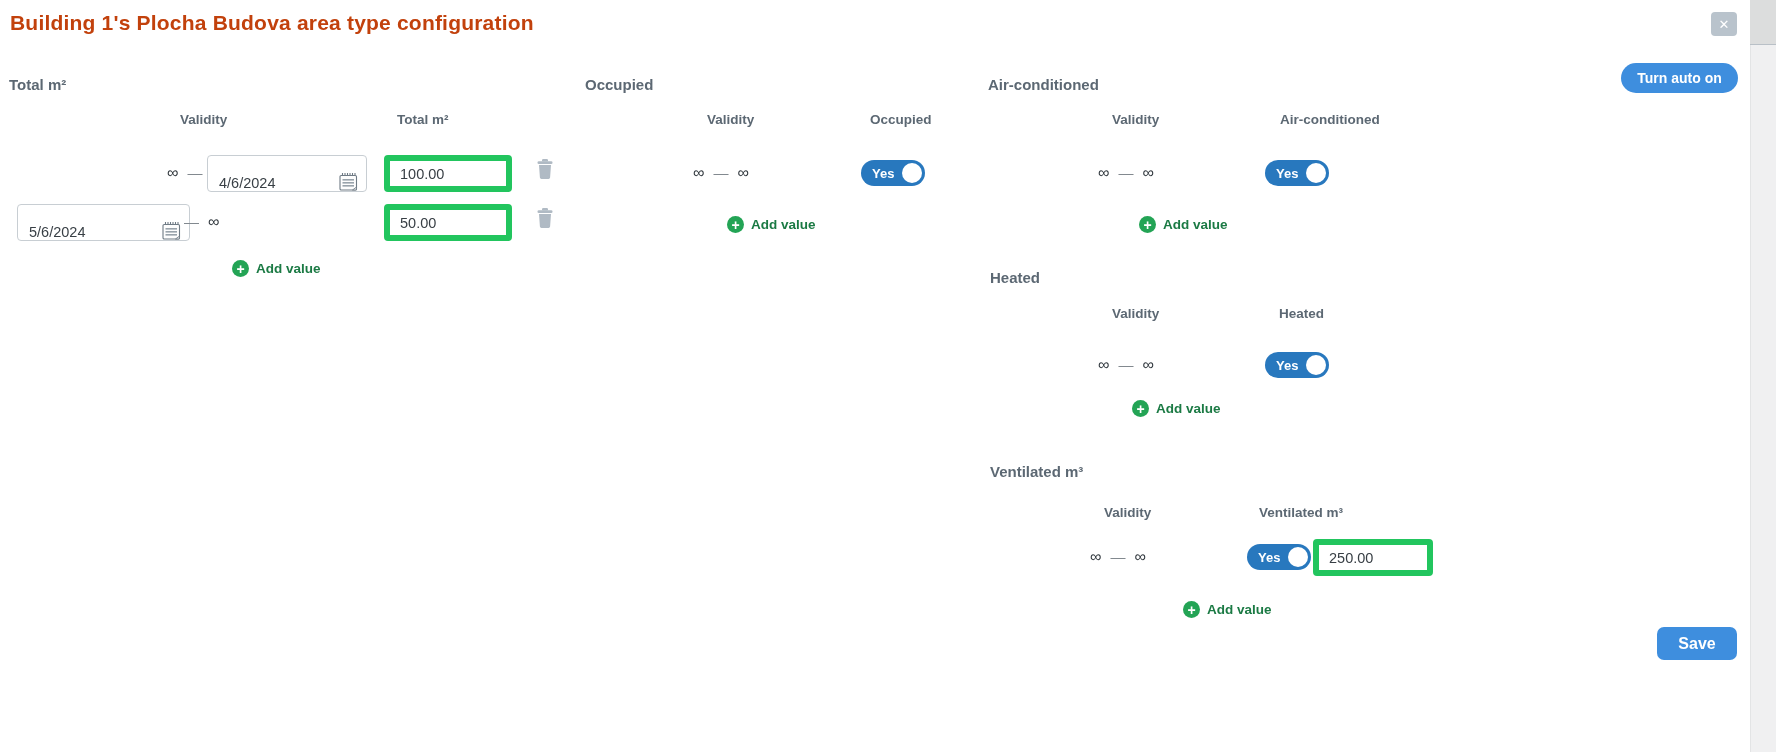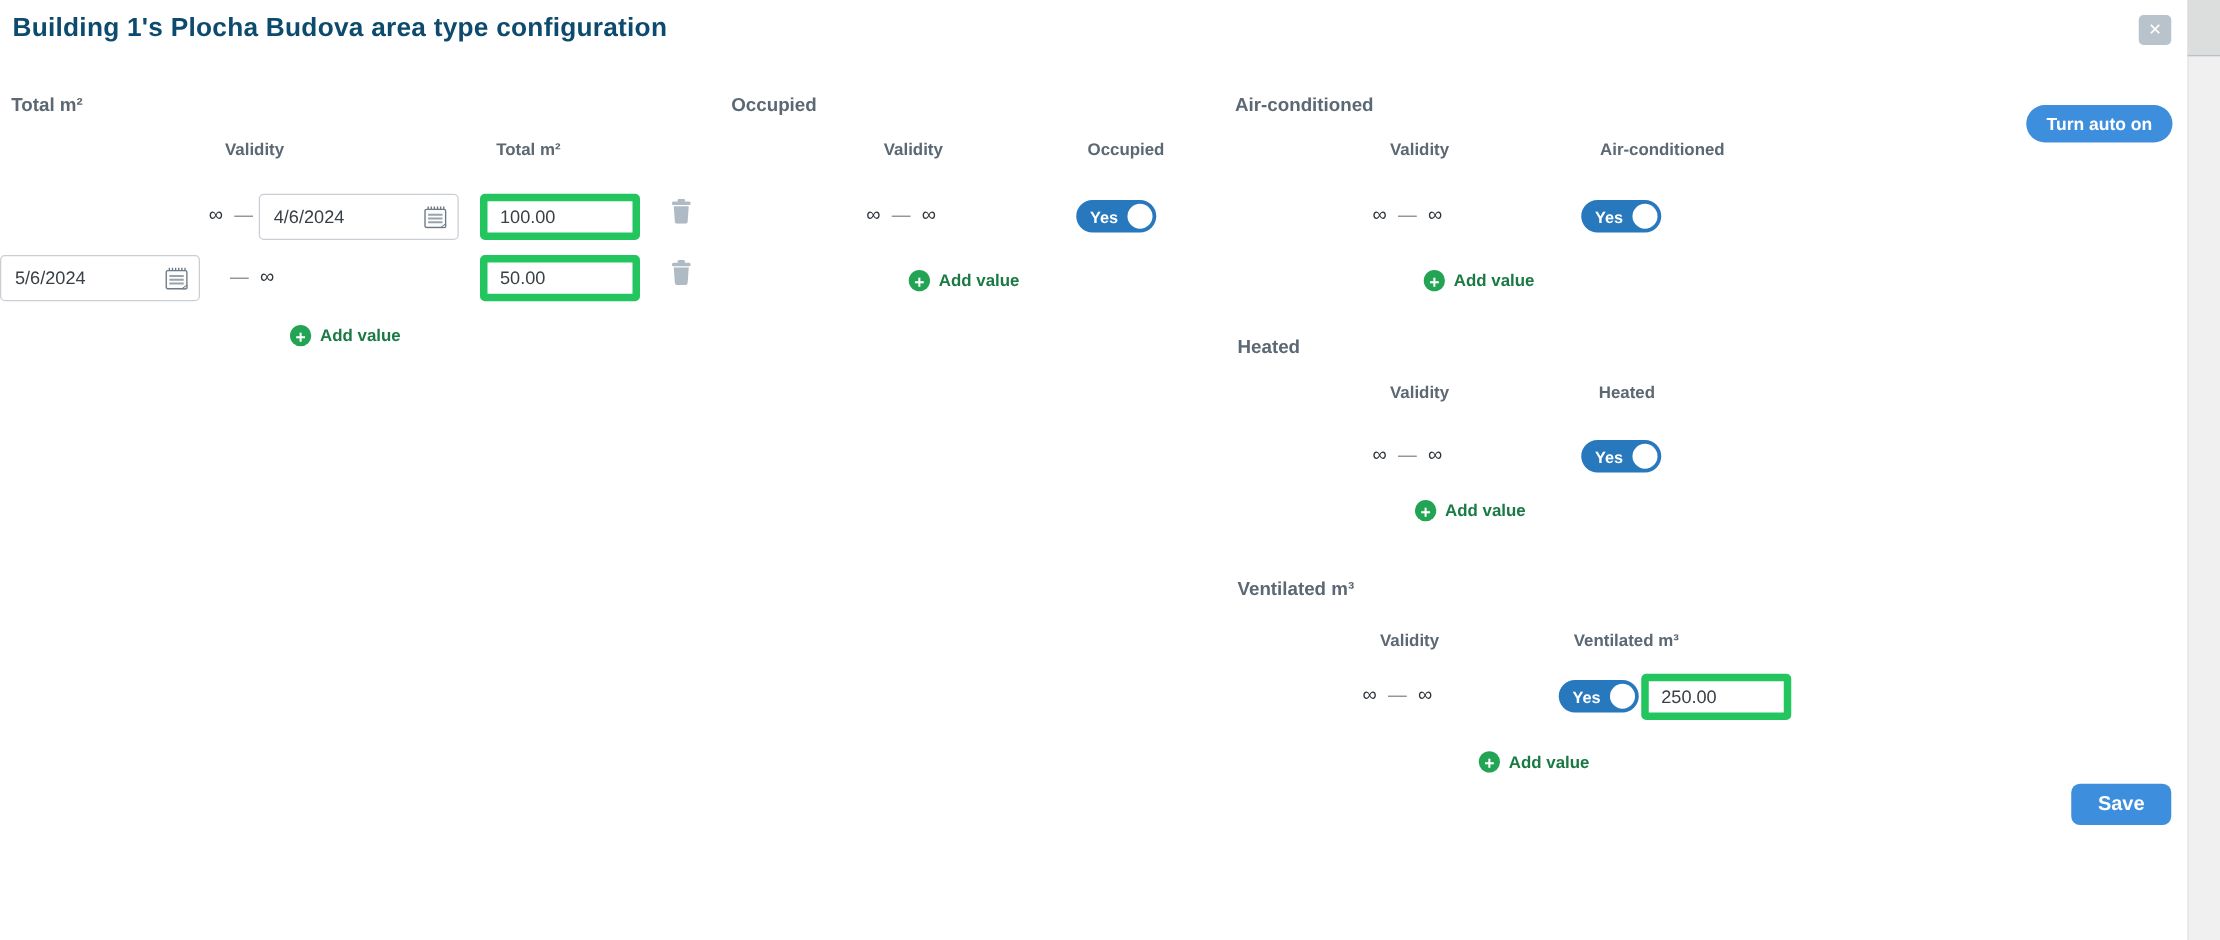--- a/index.html
+++ b/index.html
@@ -1,26 +1,26 @@
 <!DOCTYPE html>
 <html><head>
 <meta charset="utf-8">
 <style>
   html,body{margin:0;padding:0;background:#fff;}
   body{font-family:"Liberation Sans","DejaVu Sans",sans-serif;color:#3f4a52;}
   .stage{position:relative;width:1776px;height:752px;background:#fff;overflow:hidden;}
   .abs{position:absolute;}
-  .dialog-title{font-size:21px;font-weight:bold;color:#0c4a6e;letter-spacing:.2px;}
+  .dialog-title{font-size:21px;font-weight:bold;color:#c2410c;letter-spacing:.2px;}
   .sec-title{font-size:15px;font-weight:bold;color:#5c6873;}
   .col-hdr{font-size:13.5px;font-weight:bold;color:#5c6873;margin-left:12px;}
   .inp{box-sizing:border-box;border:6px solid #22c55e;border-radius:4px;background:#fff;
        font-family:"Liberation Sans","DejaVu Sans",sans-serif;font-size:14.5px;color:#383f45;
        padding:12px 10px;height:37px;outline:none;}
   .date-wrap{box-sizing:border-box;border:1px solid #c8ced3;border-radius:4px;background:#fff;
-       display:flex;align-items:center;justify-content:space-between;height:37px;padding:0 8px 0 11px;}
+       display:flex;align-items:flex-end;justify-content:space-between;height:37px;padding:0 8px 0 11px;}
   .date-text{font-size:14.5px;color:#383f45;}
   .inf{font-size:16px;color:#2f363c;line-height:18px;}
   .dashc{font-size:15px;color:#82898f;line-height:18px;}
   .validity-range{display:flex;align-items:center;gap:9px;}
   .toggle{width:64px;height:26px;border-radius:13px;background:#2878be;display:flex;
           align-items:center;cursor:pointer;}
   .toggle-label{color:#fff;font-size:13px;font-weight:bold;margin-left:11px;}
   .toggle-knob{width:20px;height:20px;border-radius:50%;background:#fff;position:absolute;right:3px;top:3px;}
   .addval{display:flex;align-items:center;gap:7px;cursor:pointer;}
   .plus{width:17px;height:17px;border-radius:50%;background:#23a455;color:#fff;font-size:14px;
@@ -38,21 +38,21 @@
 </style>
 </head>
 <body>
 
 <div class="stage">
 
   <div class="abs dialog-title" style="left:10px;top:11px;">Building 1's Plocha Budova area type configuration</div>
   <div class="abs close-btn" style="left:1711px;top:12px;">
     <span>✕</span>
   </div>
-  <button class="abs btn btn-auto" style="left:1621px;top:84px;">Turn auto on</button>
+  <button class="abs btn btn-auto" style="left:1621px;top:63px;">Turn auto on</button>
 
   <div class="abs sec-title" style="left:9px;top:76px;">Total m²</div>
   <div class="abs col-hdr" style="left:168px;top:112px;">Validity</div>
   <div class="abs col-hdr" style="left:385px;top:112px;">Total m²</div>
 
   <div class="abs validity-range" style="left:167px;top:164px;">
     <span class="inf">∞</span>
     <span class="dashc">—</span>
   </div>
   <div class="abs date-wrap" style="left:207px;top:155px;width:160px;">
@@ -76,21 +76,21 @@
   <button class="abs trash-btn" style="left:537px;top:159px;">
     <span style="display:flex;">
       <svg width="16" height="20" viewBox="0 0 16 20" fill="#b0bac4">
         <rect x="5" y="0" width="6" height="2.6" rx="1.2"></rect>
         <rect x="0.5" y="2.2" width="15" height="2.8" rx="1.3"></rect>
         <path d="M2 6h12l-0.9 12.6a1.6 1.6 0 0 1-1.6 1.4H4.5a1.6 1.6 0 0 1-1.6-1.4z"></path>
       </svg>
     </span>
   </button>
 
-  <div class="abs date-wrap" style="left:0;top:204px;width:160px;">
+  <div class="abs date-wrap" style="left:17px;top:204px;width:173px;">
     <span class="date-text">5/6/2024</span>
     <span style="display:flex;">
       <svg width="19" height="18" viewBox="0 0 19 18">
         <g stroke="#6e7a84" fill="none" stroke-width="1.1">
           <path d="M3.5 0v3 M6 0v3 M8.5 0v3 M11 0v3 M13.5 0v3 M16 0v3"></path>
           <rect x="1" y="2.5" width="16.5" height="14.5" rx="1.2" fill="#fdfdfd"></rect>
         </g>
         <g fill="#99a3ab">
           <rect x="3.5" y="6" width="11.5" height="1.6"></rect>
           <rect x="3.5" y="9" width="11.5" height="1.6"></rect>

